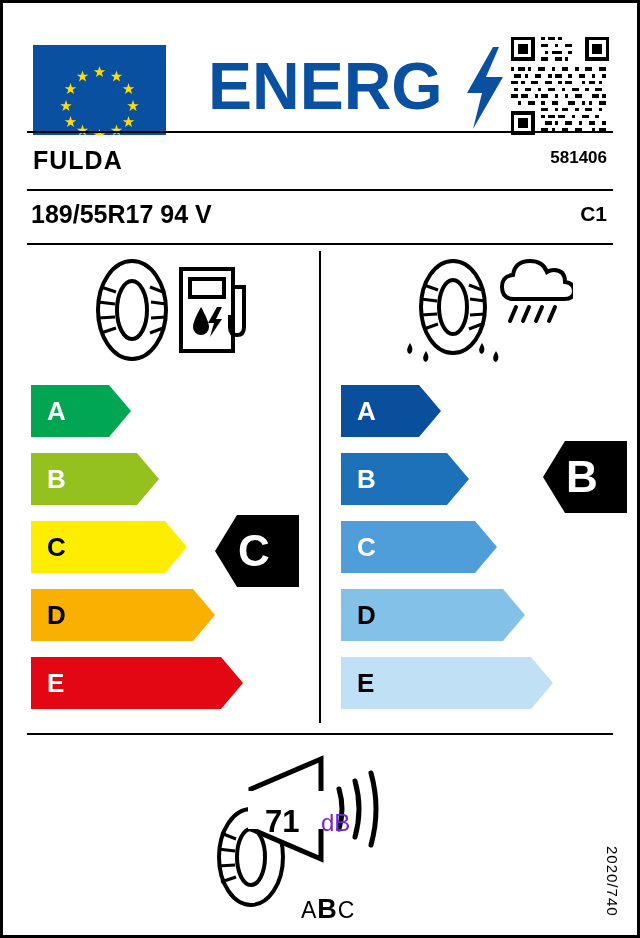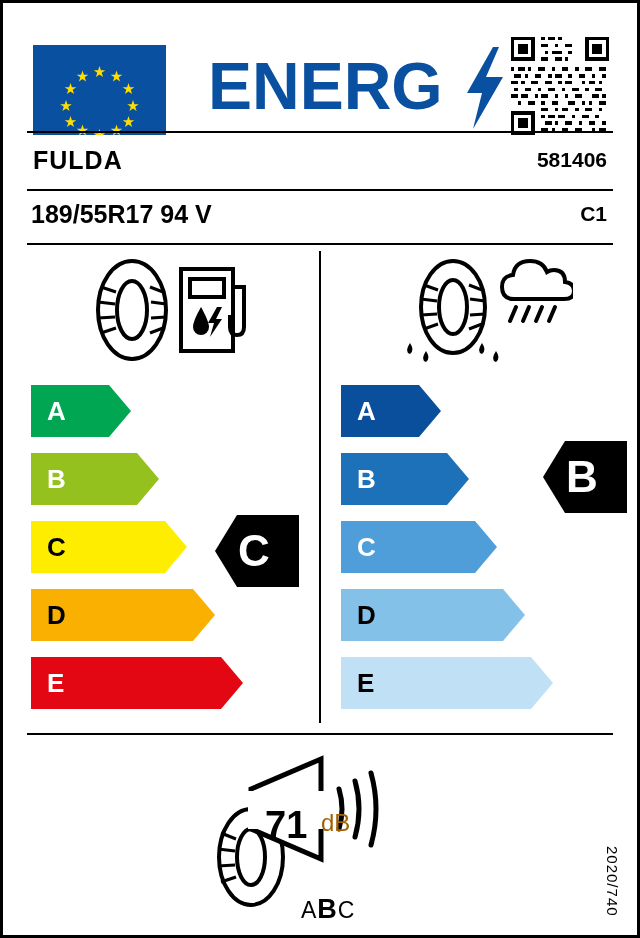--- a/index.html
+++ b/index.html
@@ -97,21 +97,21 @@
     left: 30px;
     top: 143px;
     font-size: 25px;
     font-weight: bold;
     letter-spacing: 1px;
   }
   .trade-code {
     position: absolute;
     right: 30px;
     top: 145px;
-    font-size: 21px;
+    font-size: 17px;
     font-weight: bold;
     text-align: right;
   }
 
   
   .tyre-size {
     position: absolute;
     left: 28px;
     top: 197px;
     font-size: 25px;
@@ -195,30 +195,30 @@
     position: absolute;
     left: 190px;
     top: 748px;
     width: 260px;
     height: 175px;
   }
   .noise-value {
     position: absolute;
     left: 72px;
     top: 53px;
-    font-size: 38px;
+    font-size: 31px;
     font-weight: bold;
     color: #000000;
   }
   .noise-unit {
     position: absolute;
     left: 128px;
     top: 58px;
     font-size: 24px;
-    color: #a16207;
+    color: #6d28d9;
   }
   .noise-classes {
     position: absolute;
     left: 108px;
     top: 143px;
     font-size: 23px;
     letter-spacing: 1px;
   }
   .noise-classes .sel {
     font-size: 27px;

